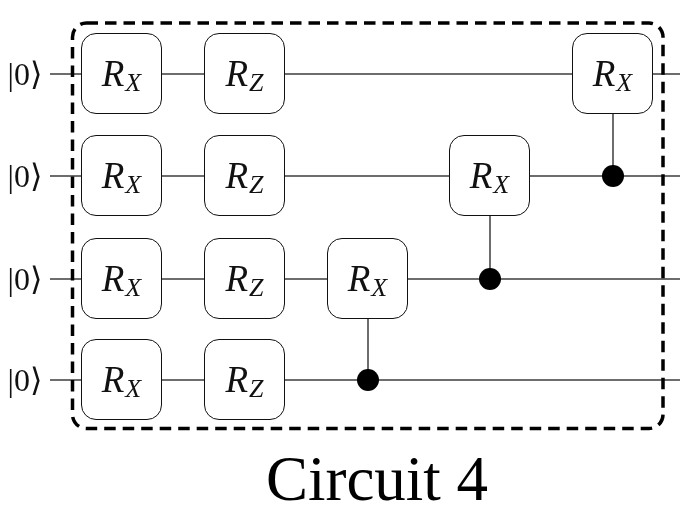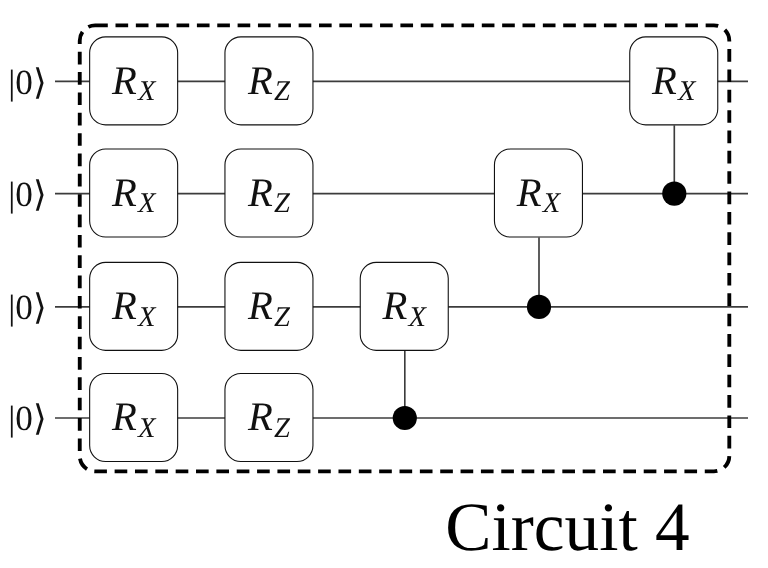--- a/index.html
+++ b/index.html
@@ -60,21 +60,21 @@
     font-size: 32px;
     color: #111111;
     font-family: "Liberation Serif", "DejaVu Serif", "DejaVu Sans", serif;
     z-index: 2;
   }
   .caption {
     position: absolute;
     left: 127px;
     top: 446px;
     width: 500px;
-    text-align: right;
+    text-align: center;
     font-size: 63px;
     line-height: 1.05;
     color: #000000;
     font-family: "Liberation Serif", "DejaVu Serif", serif;
     z-index: 2;
   }
 </style>
 </head>
 <body>
 

